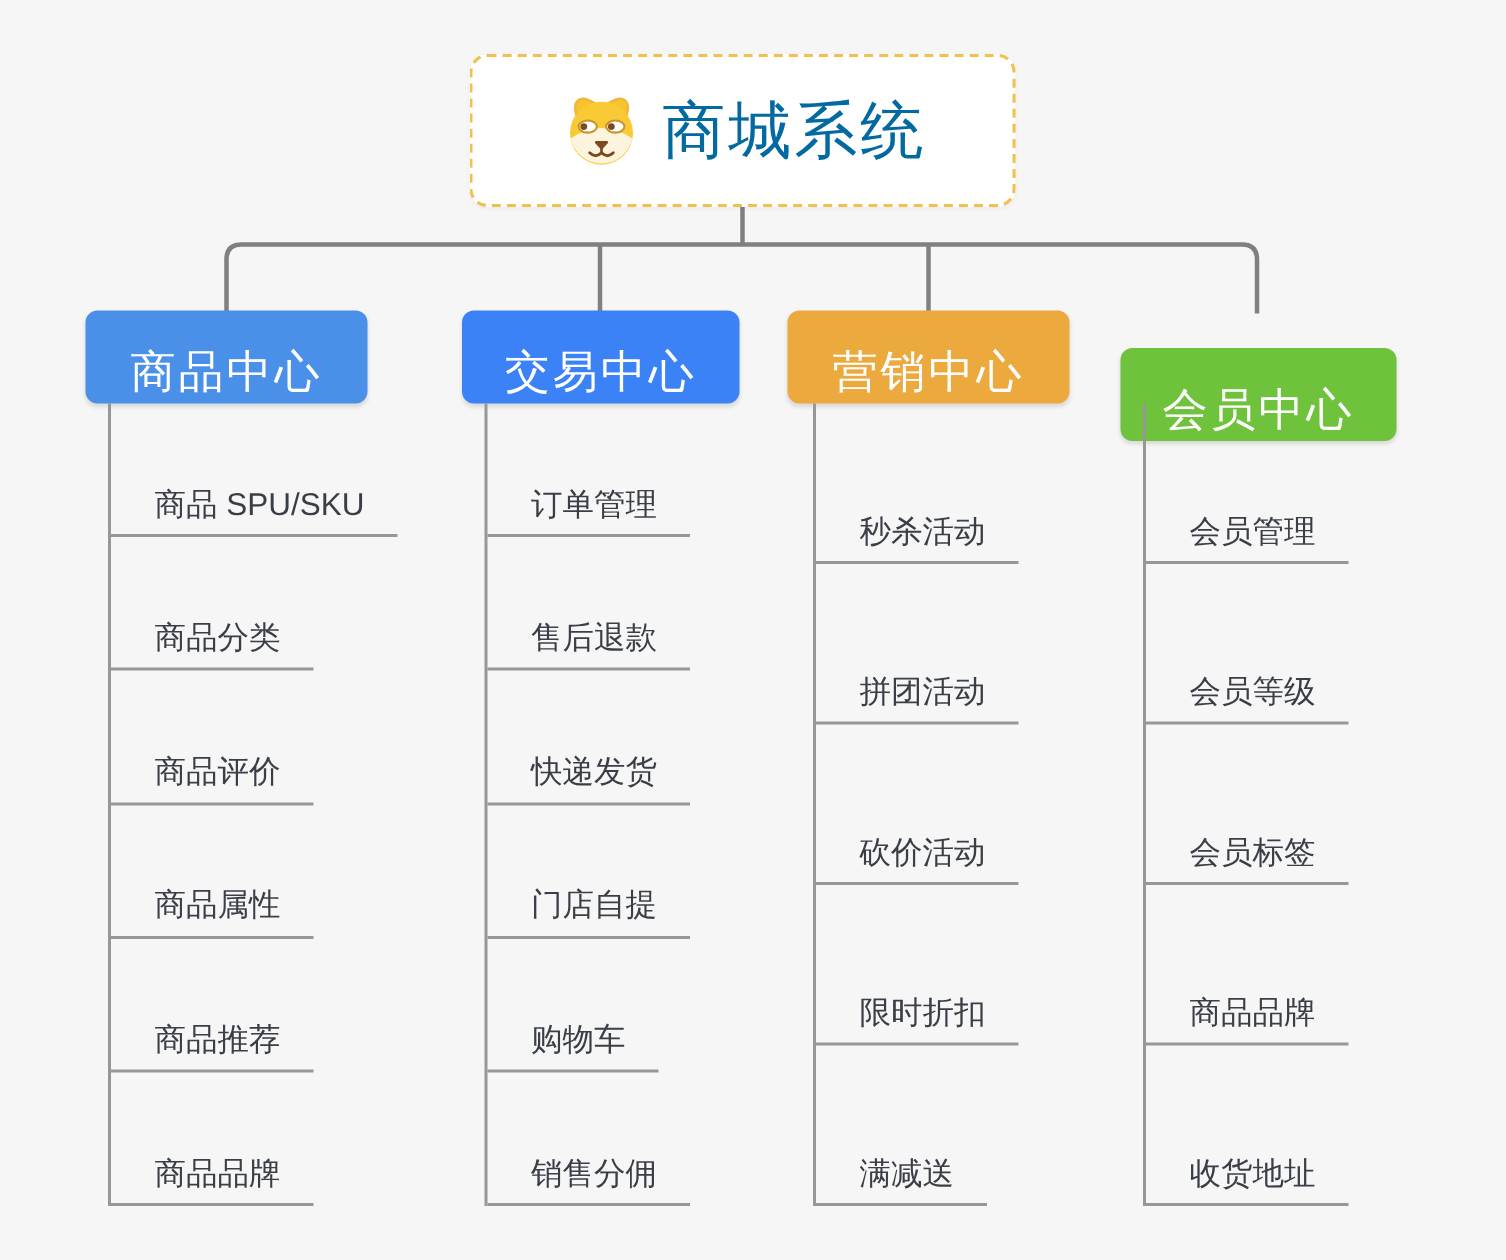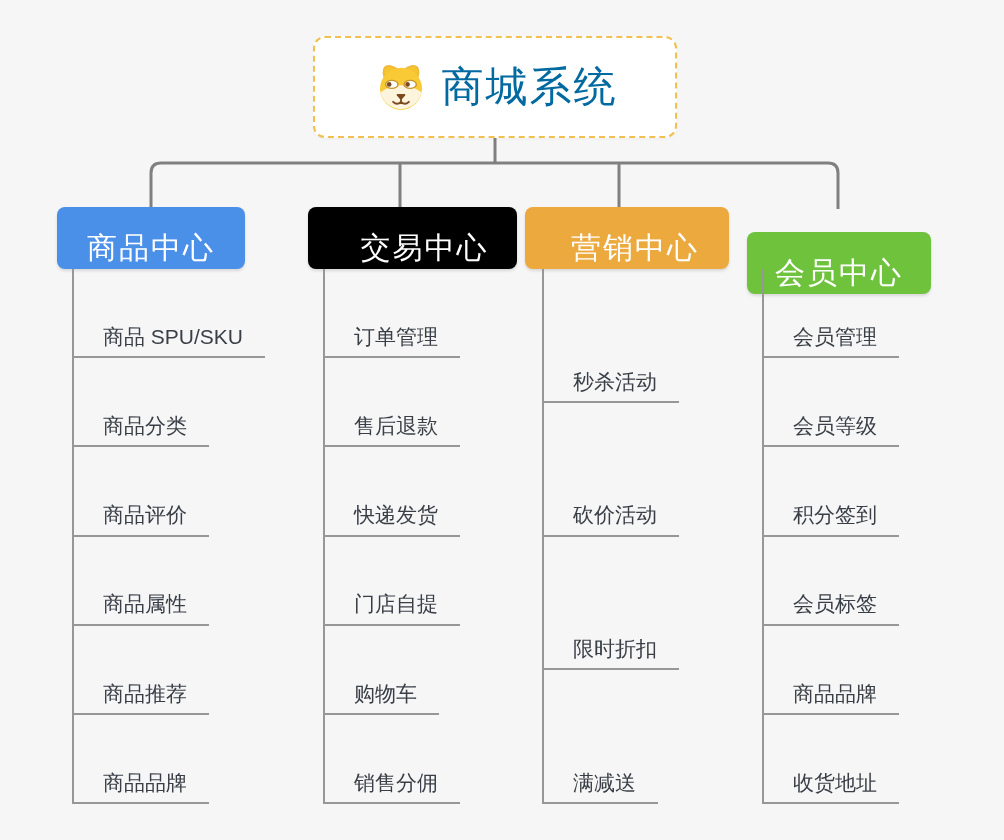--- a/index.html
+++ b/index.html
@@ -44,21 +44,21 @@
     border-radius:8px;
     display:flex;align-items:flex-end;justify-content:center;
     color:#ffffff;
     font-size:30px;
     font-weight:500;
     letter-spacing:2px;
     box-shadow:0 2px 3px rgba(0,0,0,0.12);
   }
   .branch-1{left:57px;width:188px;}
   .branch-2{left:308px;width:185px;}
-  .branch-3{left:525px;width:188px;padding-left:16px;}
+  .branch-3{left:525px;width:188px;}
   .branch-4{left:747px;width:184px;}
   
   .column{
     position:absolute;
     top:269px;height:535px;
     border-left:2px solid #979797;
     display:flex;flex-direction:column;
     box-sizing:border-box;
   }
   .col-1{left:72px;}
@@ -105,21 +105,21 @@
       <path d="M28 41 h8 l-4 4.5 Z" fill="#7a4a21" stroke="#7a4a21" stroke-width="2" stroke-linejoin="round"></path>
       <path d="M32 45 V49" stroke="#7a4a21" stroke-width="2" stroke-linecap="round"></path>
       <path d="M23 49 Q27.5 53.5 32 49 Q36.5 53.5 41 49" stroke="#7a4a21" stroke-width="2.2" fill="none" stroke-linecap="round"></path>
     </svg>
     <span class="root-title">商城系统</span>
   </div>
 
   <div class="branch-node branch-1" style="background: rgb(74, 143, 232);">
     <span>商品中心</span>
   </div>
-  <div class="branch-node branch-2" style="background: #000000; padding-left: 24px;">
+  <div class="branch-node branch-2" style="background: #3b82f6;">
     <span>交易中心</span>
   </div>
   <div class="branch-node branch-3" style="background: rgb(236, 169, 61);">
     <span>营销中心</span>
   </div>
   <div class="branch-node branch-4" style="background: rgb(110, 194, 60); margin-top: 25px;">
     <span>会员中心</span>
   </div>
 
   <div class="column col-1">
@@ -162,41 +162,41 @@
     <div class="leaf-slot">
         <div class="leaf">销售分佣</div>
       </div>
   </div>
 
   <div class="column col-3">
     <div class="leaf-slot">
         <div class="leaf">秒杀活动</div>
       </div>
     <div class="leaf-slot">
+        <div class="leaf">拼团活动</div>
+      </div>
+    <div class="leaf-slot">
         <div class="leaf">砍价活动</div>
       </div>
     <div class="leaf-slot">
         <div class="leaf">限时折扣</div>
       </div>
     <div class="leaf-slot">
         <div class="leaf">满减送</div>
       </div>
   </div>
 
   <div class="column col-4">
     <div class="leaf-slot">
         <div class="leaf">会员管理</div>
       </div>
     <div class="leaf-slot">
         <div class="leaf">会员等级</div>
       </div>
     <div class="leaf-slot">
-        <div class="leaf">积分签到</div>
-      </div>
-    <div class="leaf-slot">
         <div class="leaf">会员标签</div>
       </div>
     <div class="leaf-slot">
         <div class="leaf">商品品牌</div>
       </div>
     <div class="leaf-slot">
         <div class="leaf">收货地址</div>
       </div>
   </div>
 

